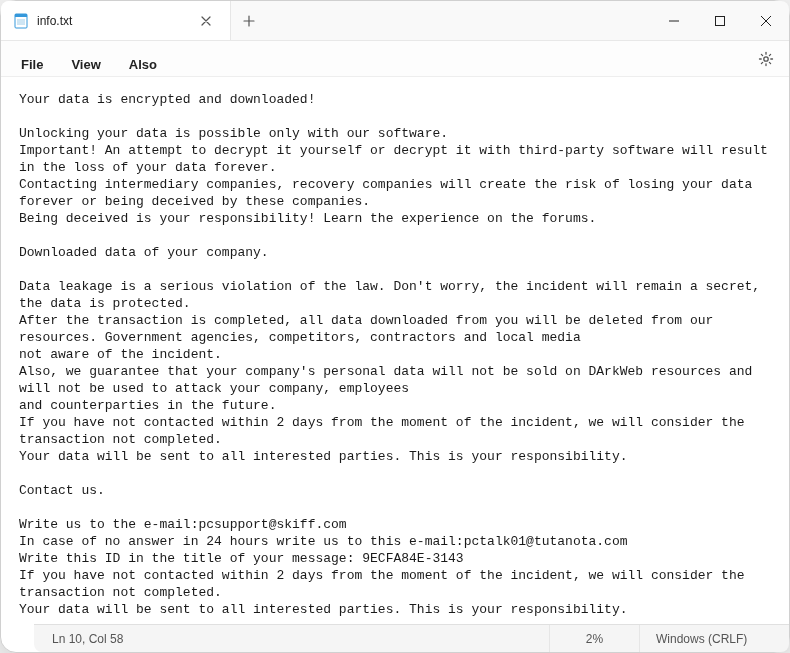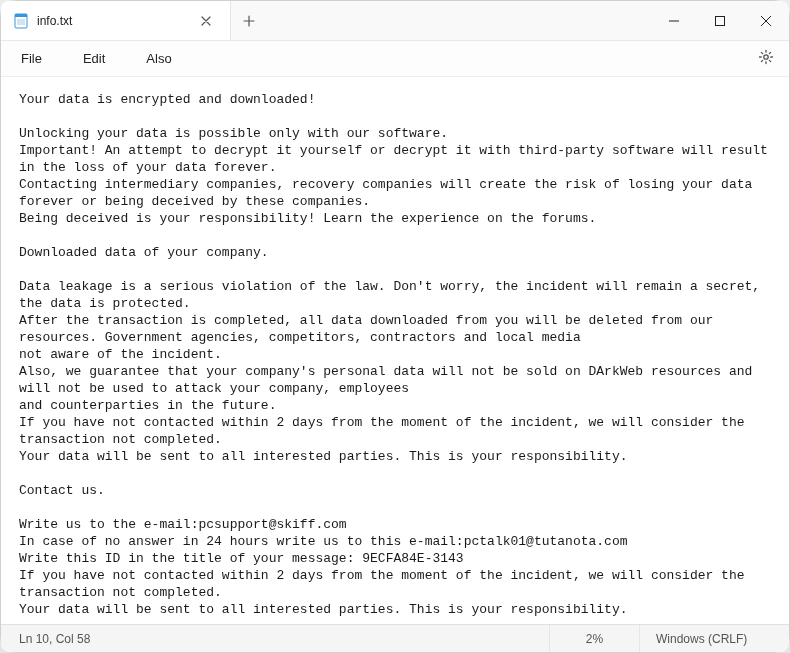--- a/index.html
+++ b/index.html
@@ -58,25 +58,26 @@
   .win-controls { display: flex; }
   .win-btn {
     width: 46px;
     display: flex; align-items: center; justify-content: center;
     color: #222;
   }
 
   .menubar {
     height: 36px;
     display: flex;
-    align-items: center;
+    align-items: flex-end;
     padding: 0 8px;
-    gap: 17px;
+    gap: 4px;
     border-bottom: 1px solid #eeeeee;
     background: #fdfdfd;
+    font-weight: bold;
   }
   .menu-item {
     padding: 4px 12px;
     font-size: 13px;
     color: #222;
     border-radius: 4px;
   }
   .menubar .spacer { flex: 1; }
   .settings-btn {
     width: 30px; height: 30px;
@@ -99,20 +100,21 @@
 
   .statusbar {
     height: 28px;
     display: flex;
     align-items: center;
     background: #f5f5f5;
     border-top: 1px solid #e0e0e0;
     font-size: 12px;
     color: #555;
     border-radius: 0 0 8px 8px;
+    margin-left: 33px;
   }
   .status-cell {
     padding: 0 16px;
     border-left: 1px solid #e6e6e6;
     height: 100%;
     display: flex;
     align-items: center;
     min-width: 110px;
   }
   .status-cell.first { border-left: none; flex:1; padding-left:18px; min-width: 0;}
@@ -163,21 +165,21 @@
       <div class="win-btn close">
         <svg width="10" height="10" viewBox="0 0 10 10">
             <path d="M0 0 L10 10 M10 0 L0 10" stroke="#222" stroke-width="1"></path>
           </svg>
       </div>
     </div>
   </div>
 
   <div class="menubar">
     <div class="menu-item">File</div>
-    <div class="menu-item">Edit</div>
+    <div class="menu-item">View</div>
     <div class="menu-item">Also</div>
     <div class="spacer"></div>
     <div class="settings-btn">
       <span>
         <svg width="16" height="16" viewBox="0 0 16 16">
           <circle cx="8" cy="8" r="2.2" fill="none" stroke="#555" stroke-width="1.3"></circle>
           <g stroke="#555" stroke-width="1.3" stroke-linecap="round">
             <line x1="8" y1="1.5" x2="8" y2="3.2"></line>
             <line x1="8" y1="12.8" x2="8" y2="14.5"></line>
             <line x1="1.5" y1="8" x2="3.2" y2="8"></line>

